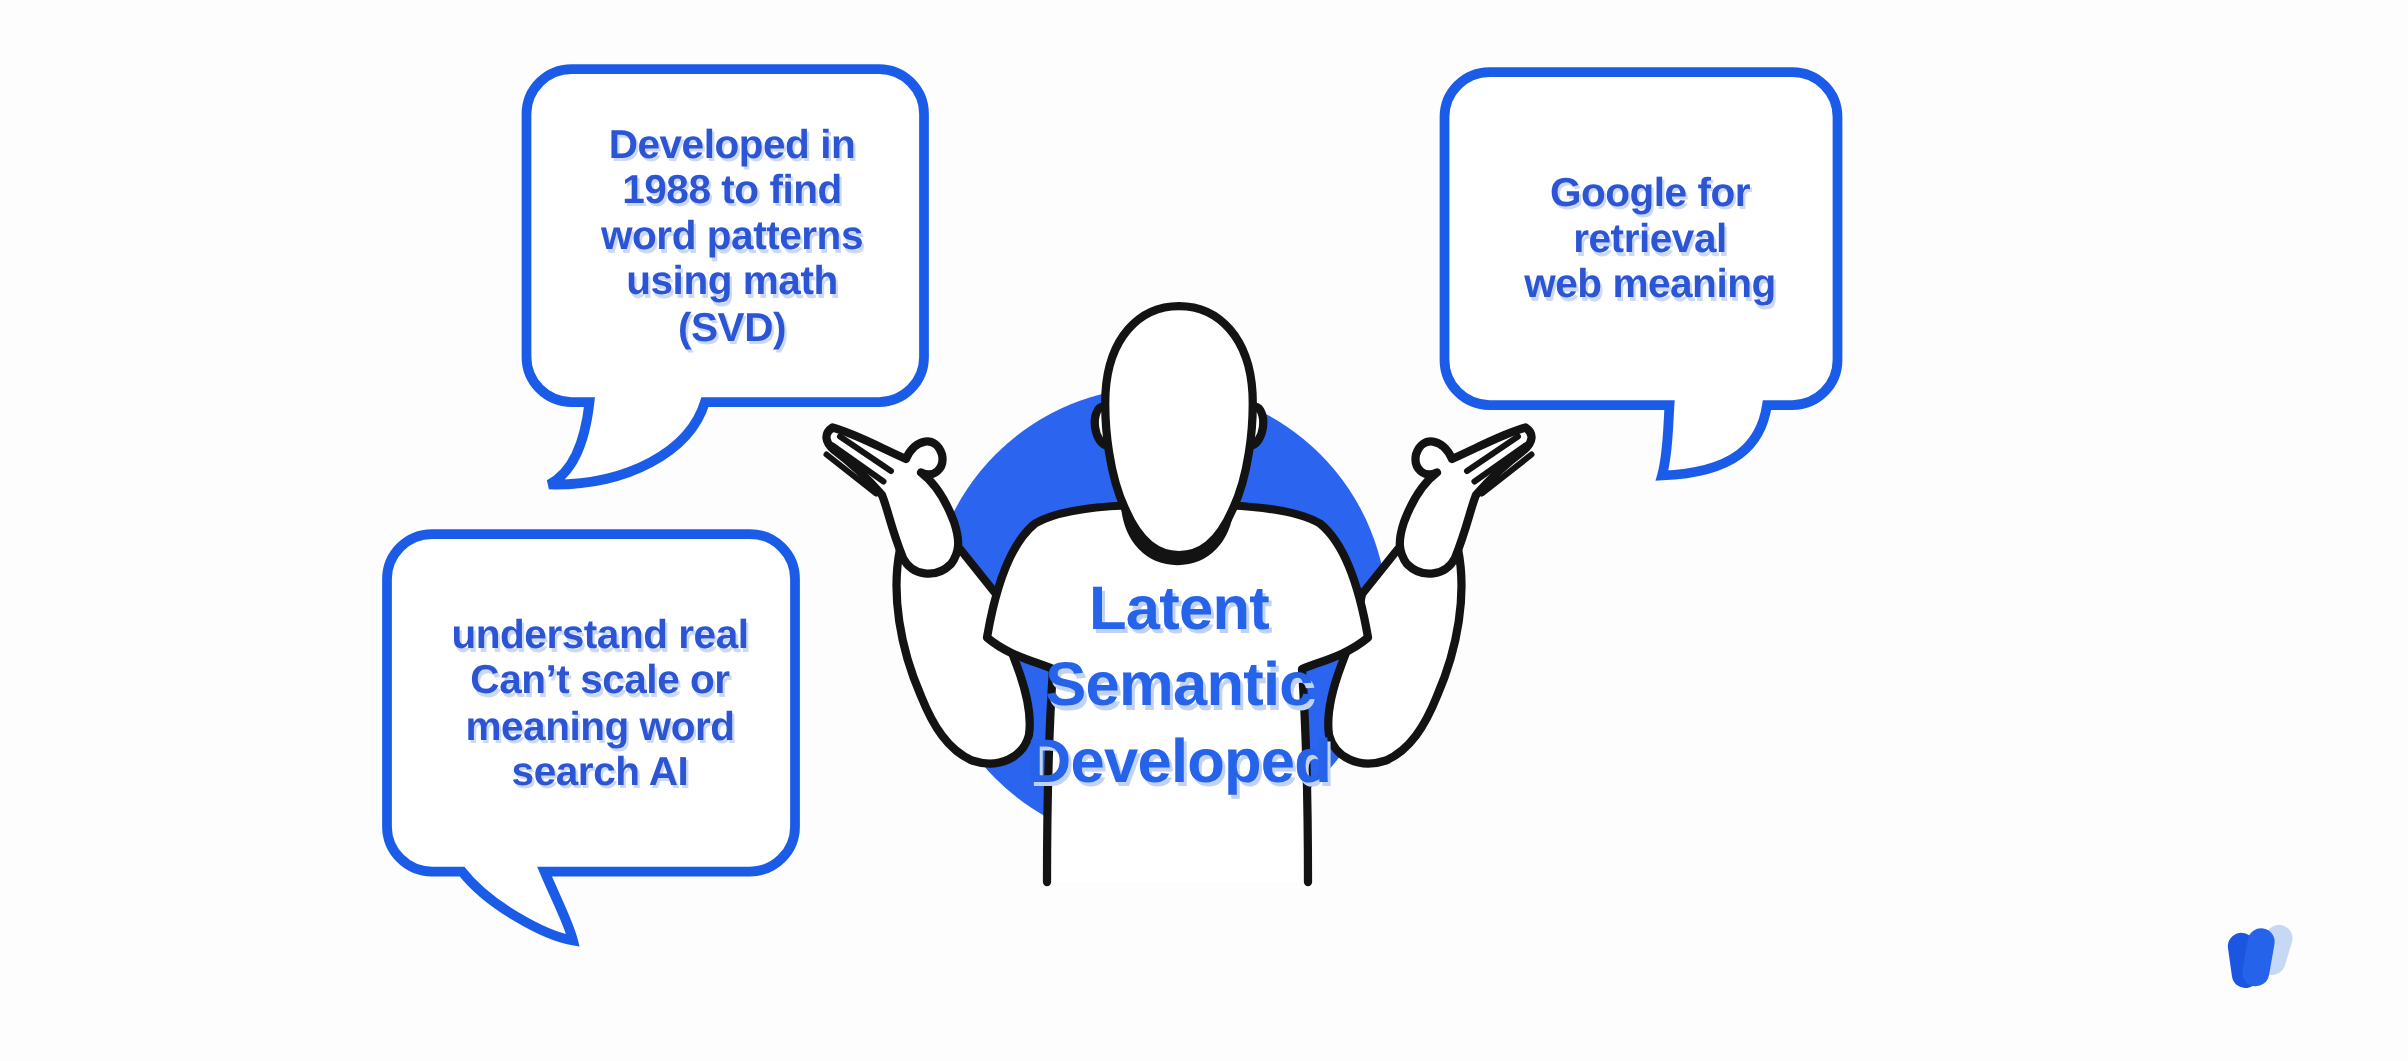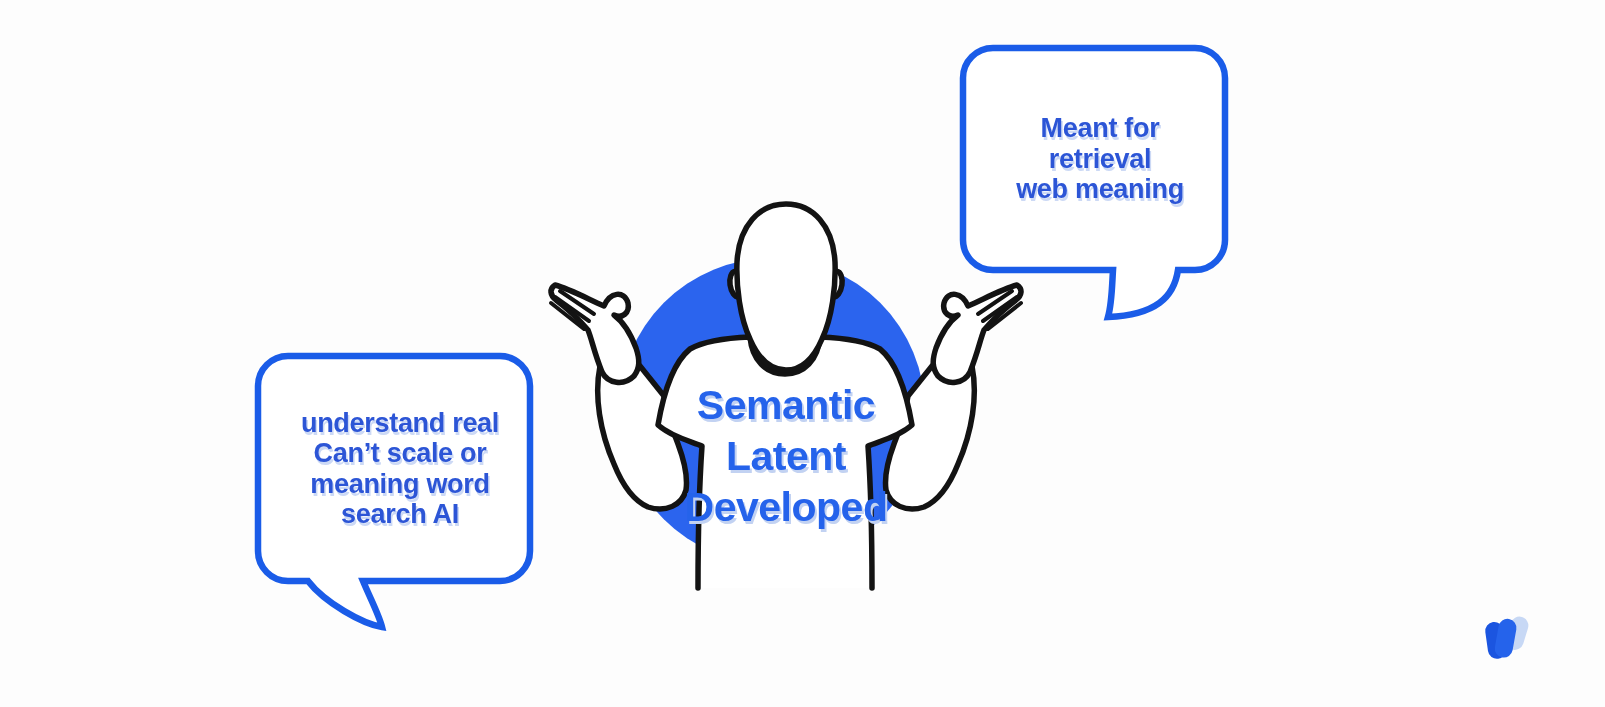--- a/index.html
+++ b/index.html
@@ -96,34 +96,48 @@
       <ellipse class="ink" cx="737" cy="284" rx="7" ry="13" transform="rotate(-8 737 284)"></ellipse>
       <ellipse class="ink" cx="835" cy="284" rx="7" ry="13" transform="rotate(8 835 284)"></ellipse>
       <path class="ink" d="M 786,204 C 759,204 739,226 737,262
                            C 736,286 740,318 750,339 C 760,362 772,370 786,370
                            C 800,370 812,362 822,339 C 832,318 836,286 835,262
                            C 833,226 813,204 786,204 Z"></path>
     </g>
   </svg>
 
   <div class="shirt-text">
+    <div>Latent</div>
     <div>Semantic</div>
-    <div>Latent</div>
     <div>Developed</div>
   </div>
 
+  <div class="bubble" style="left:348px;top:43px;width:280px;height:300px">
+    <svg width="280" height="300" viewBox="0 0 280 300">
+      <path class="bubble-path" d="M 33,3 L 238,3 A 30,30 0 0 1 268,33 L 268,195 A 30,30 0 0 1 238,225
+        L 122,225 C 112,258 70,281 18,280 C 34,272 42,252 45,225 L 33,225
+        A 30,30 0 0 1 3,195 L 3,33 A 30,30 0 0 1 33,3 Z"></path>
+    </svg>
+    <div class="bubble-text" style="height:222px">
+      <div>Developed in</div>
+      <div>1988 to find</div>
+      <div>word patterns</div>
+      <div>using math</div>
+      <div>(SVD)</div>
+    </div>
+  </div>
 
   <div class="bubble" style="left:960px;top:45px;width:280px;height:285px">
     <svg width="280" height="285" viewBox="0 0 280 285">
       <path class="bubble-path" d="M 33,3 L 235,3 A 30,30 0 0 1 265,33 L 265,195 A 30,30 0 0 1 235,225
         L 218,225 C 214,252 196,270 148,272 C 152,258 152,240 153,225 L 33,225
         A 30,30 0 0 1 3,195 L 3,33 A 30,30 0 0 1 33,3 Z"></path>
     </svg>
     <div class="bubble-text" style="height:222px">
-      <div>Meant for</div>
+      <div>Google for</div>
       <div>retrieval</div>
       <div>web meaning</div>
     </div>
   </div>
 
   <div class="bubble" style="left:255px;top:353px;width:290px;height:290px">
     <svg width="290" height="290" viewBox="0 0 290 290">
       <path class="bubble-path" d="M 33,3 L 245,3 A 30,30 0 0 1 275,33 L 275,198 A 30,30 0 0 1 245,228
         L 108,228 C 116,247 124,262 127,274 C 108,271 70,250 53,228 L 33,228
         A 30,30 0 0 1 3,198 L 3,33 A 30,30 0 0 1 33,3 Z"></path>

